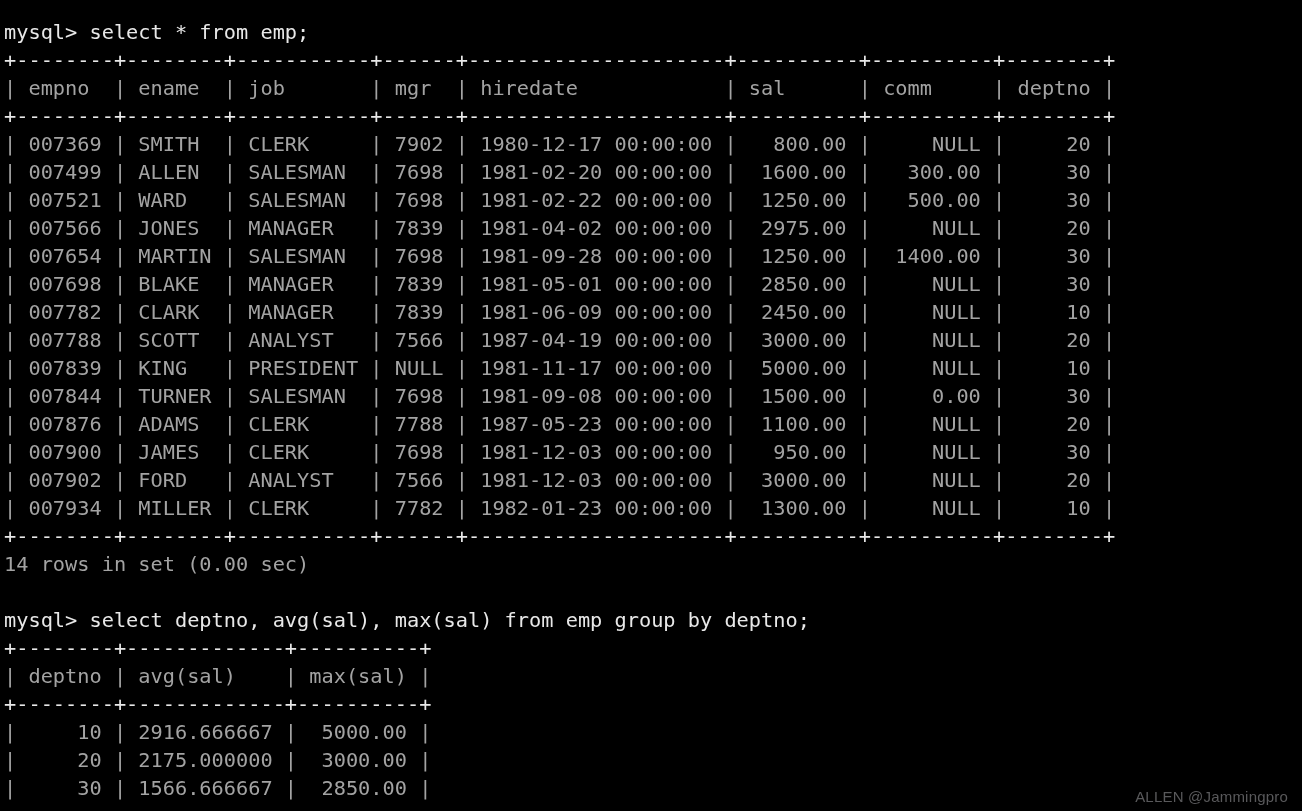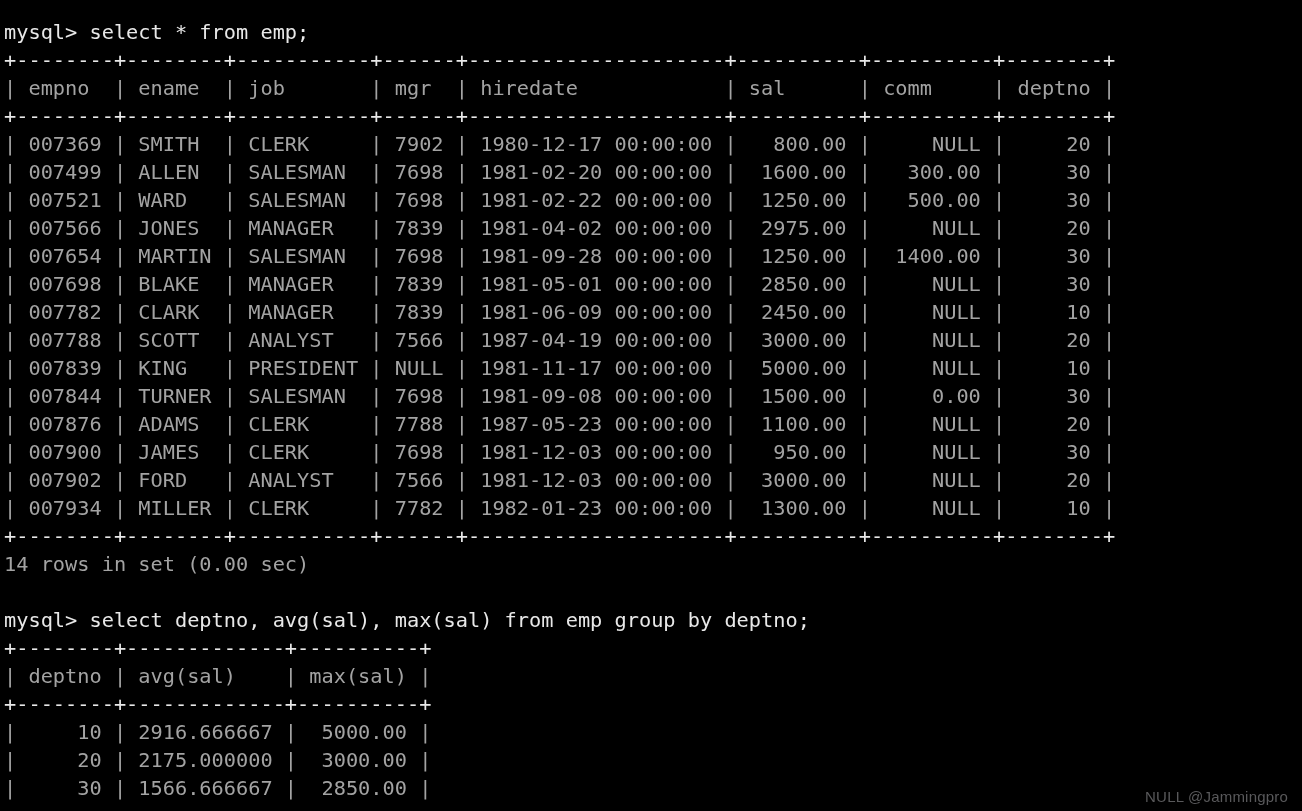--- a/index.html
+++ b/index.html
@@ -58,14 +58,14 @@
     letter-spacing: 0.2px;
     white-space: pre;
     user-select: none;
   }
 </style>
 </head>
 <body>
 
 <div id="terminal">
   <pre class="screen" id="screen"><span class="line prompt-line">mysql&gt; select * from emp;</span><span class="line rule">+--------+--------+-----------+------+---------------------+----------+----------+--------+</span><span class="line header">| empno  | ename  | job       | mgr  | hiredate            | sal      | comm     | deptno |</span><span class="line rule">+--------+--------+-----------+------+---------------------+----------+----------+--------+</span><span class="line row">| 007369 | SMITH  | CLERK     | 7902 | 1980-12-17 00:00:00 |   800.00 |     NULL |     20 |</span><span class="line row">| 007499 | ALLEN  | SALESMAN  | 7698 | 1981-02-20 00:00:00 |  1600.00 |   300.00 |     30 |</span><span class="line row">| 007521 | WARD   | SALESMAN  | 7698 | 1981-02-22 00:00:00 |  1250.00 |   500.00 |     30 |</span><span class="line row">| 007566 | JONES  | MANAGER   | 7839 | 1981-04-02 00:00:00 |  2975.00 |     NULL |     20 |</span><span class="line row">| 007654 | MARTIN | SALESMAN  | 7698 | 1981-09-28 00:00:00 |  1250.00 |  1400.00 |     30 |</span><span class="line row">| 007698 | BLAKE  | MANAGER   | 7839 | 1981-05-01 00:00:00 |  2850.00 |     NULL |     30 |</span><span class="line row">| 007782 | CLARK  | MANAGER   | 7839 | 1981-06-09 00:00:00 |  2450.00 |     NULL |     10 |</span><span class="line row">| 007788 | SCOTT  | ANALYST   | 7566 | 1987-04-19 00:00:00 |  3000.00 |     NULL |     20 |</span><span class="line row">| 007839 | KING   | PRESIDENT | NULL | 1981-11-17 00:00:00 |  5000.00 |     NULL |     10 |</span><span class="line row">| 007844 | TURNER | SALESMAN  | 7698 | 1981-09-08 00:00:00 |  1500.00 |     0.00 |     30 |</span><span class="line row">| 007876 | ADAMS  | CLERK     | 7788 | 1987-05-23 00:00:00 |  1100.00 |     NULL |     20 |</span><span class="line row">| 007900 | JAMES  | CLERK     | 7698 | 1981-12-03 00:00:00 |   950.00 |     NULL |     30 |</span><span class="line row">| 007902 | FORD   | ANALYST   | 7566 | 1981-12-03 00:00:00 |  3000.00 |     NULL |     20 |</span><span class="line row">| 007934 | MILLER | CLERK     | 7782 | 1982-01-23 00:00:00 |  1300.00 |     NULL |     10 |</span><span class="line rule">+--------+--------+-----------+------+---------------------+----------+----------+--------+</span><span class="line status">14 rows in set (0.00 sec)</span><span class="line blank">&nbsp;</span><span class="line prompt-line">mysql&gt; select deptno, avg(sal), max(sal) from emp group by deptno;</span><span class="line rule">+--------+-------------+----------+</span><span class="line header">| deptno | avg(sal)    | max(sal) |</span><span class="line rule">+--------+-------------+----------+</span><span class="line row">|     10 | 2916.666667 |  5000.00 |</span><span class="line row">|     20 | 2175.000000 |  3000.00 |</span><span class="line row">|     30 | 1566.666667 |  2850.00 |</span><span class="line rule">+--------+-------------+----------+</span></pre>
-  <div id="watermark">NULL @Jammingpro</div>
+  <div id="watermark">ALLEN @Jammingpro</div>
 </div>
 
 </body></html>

